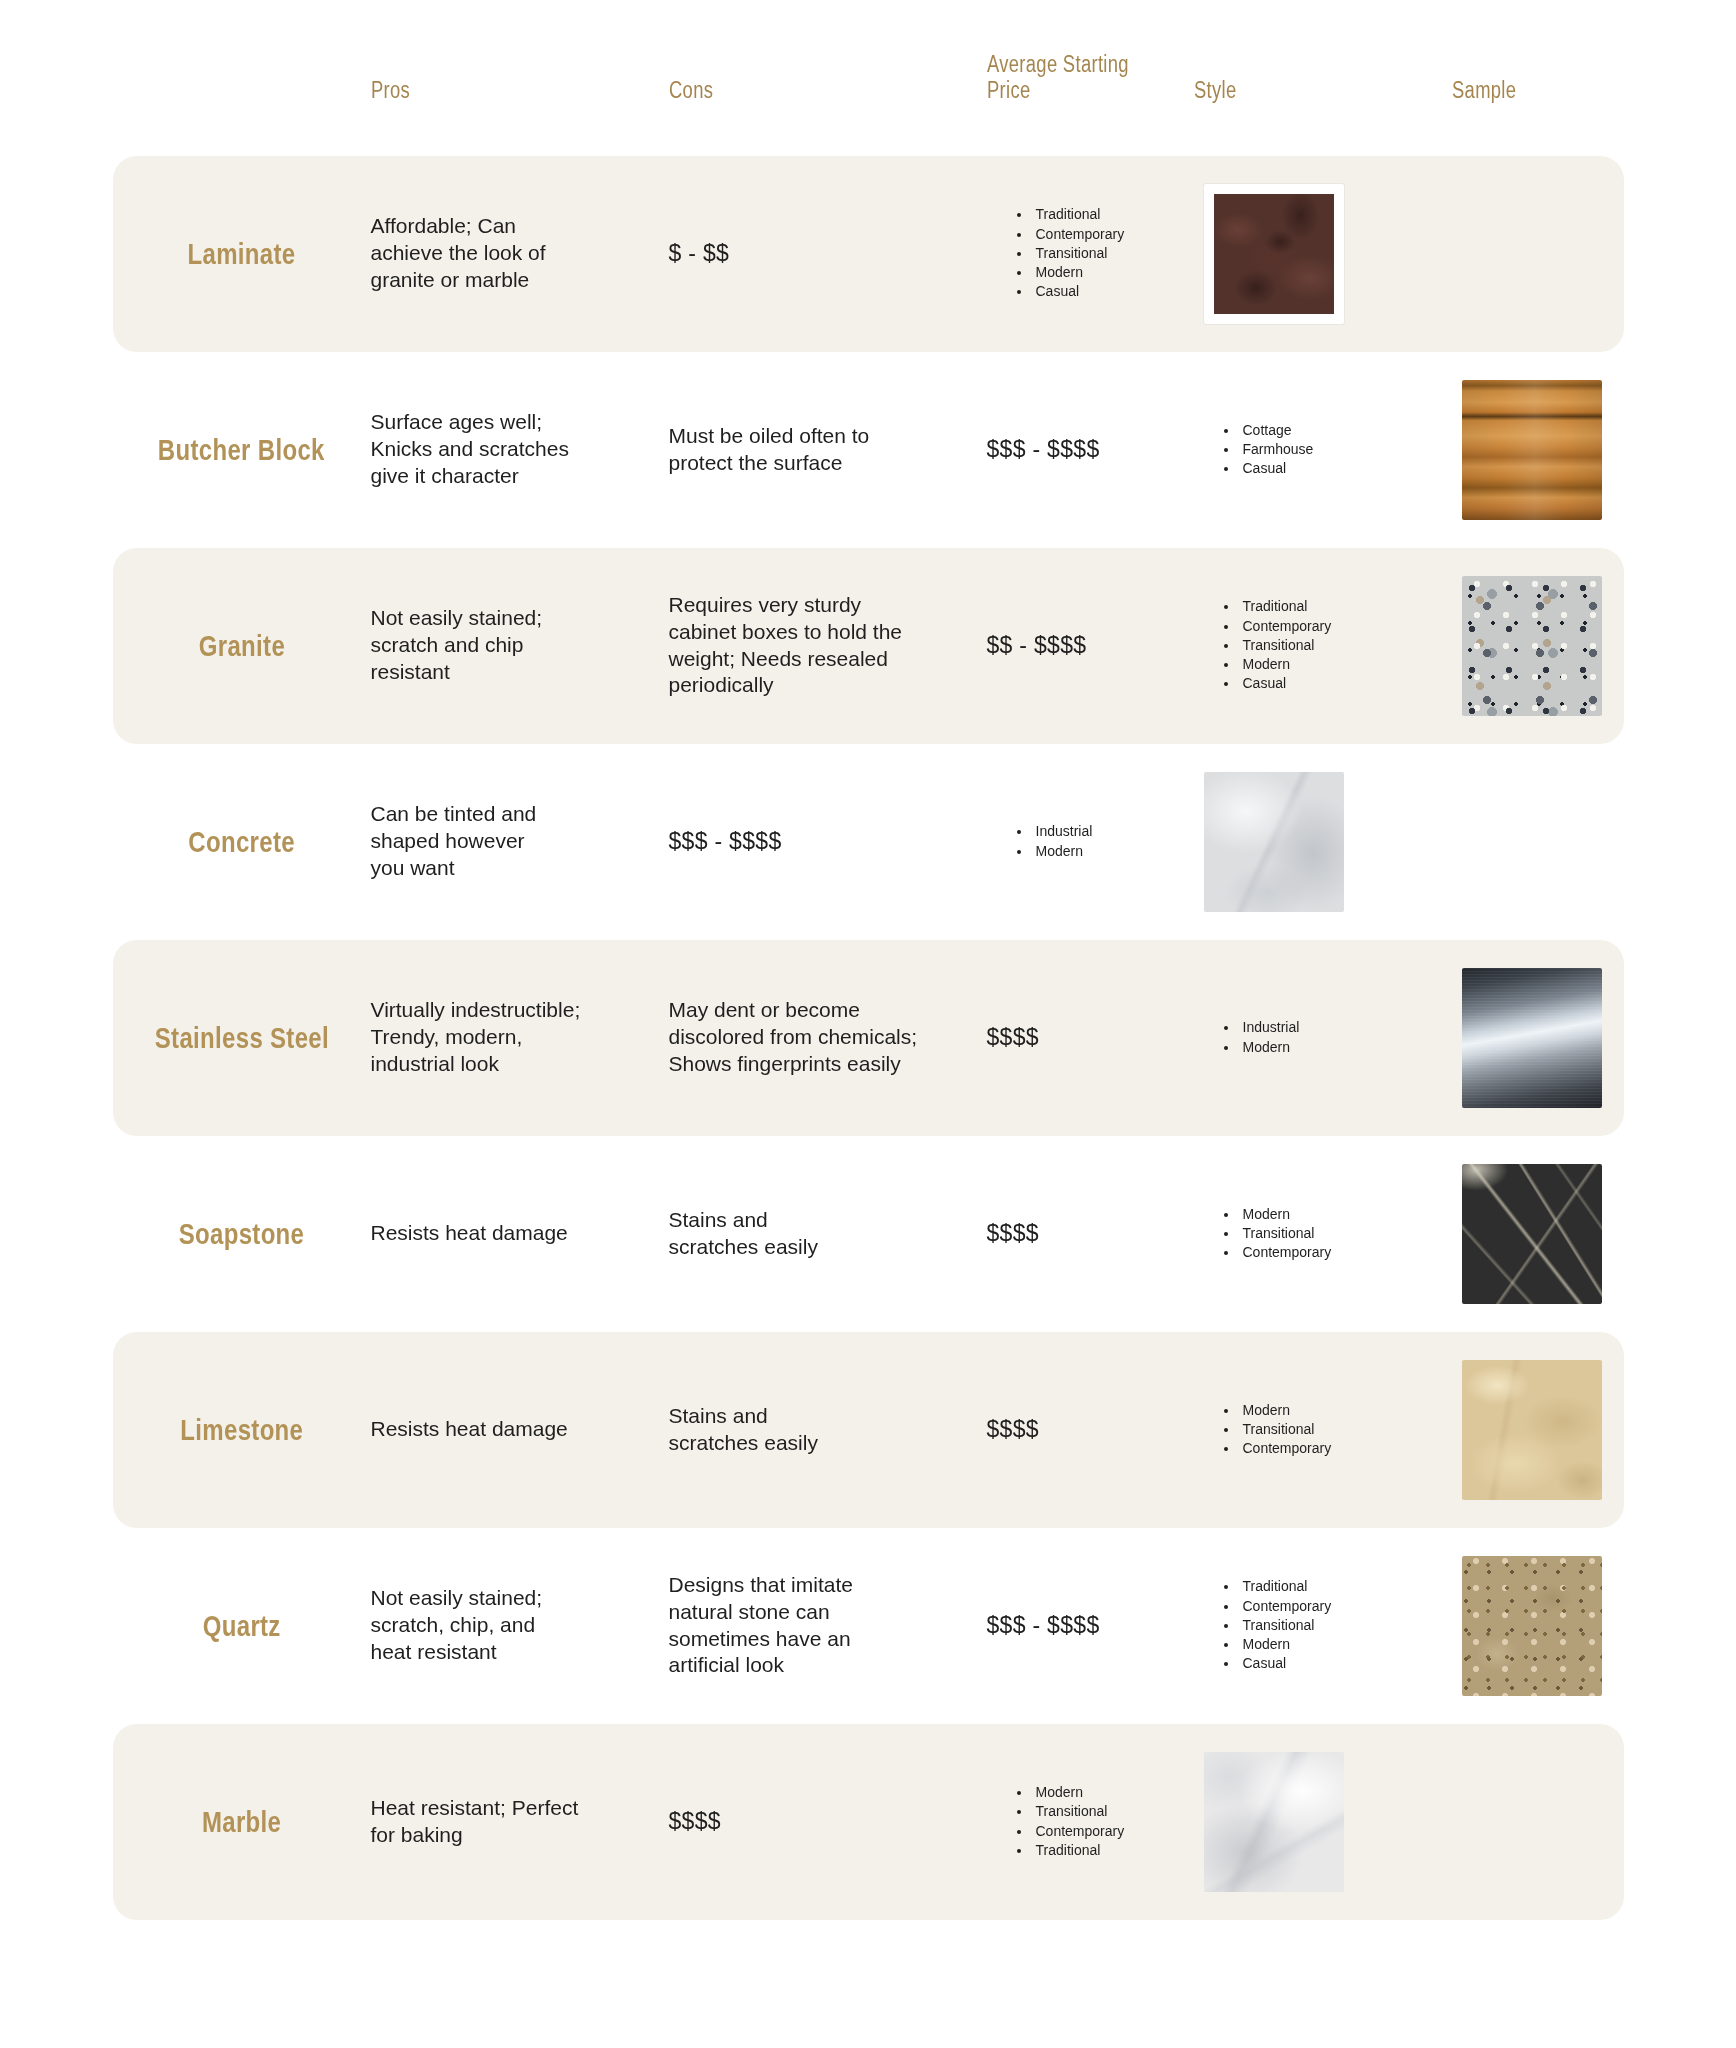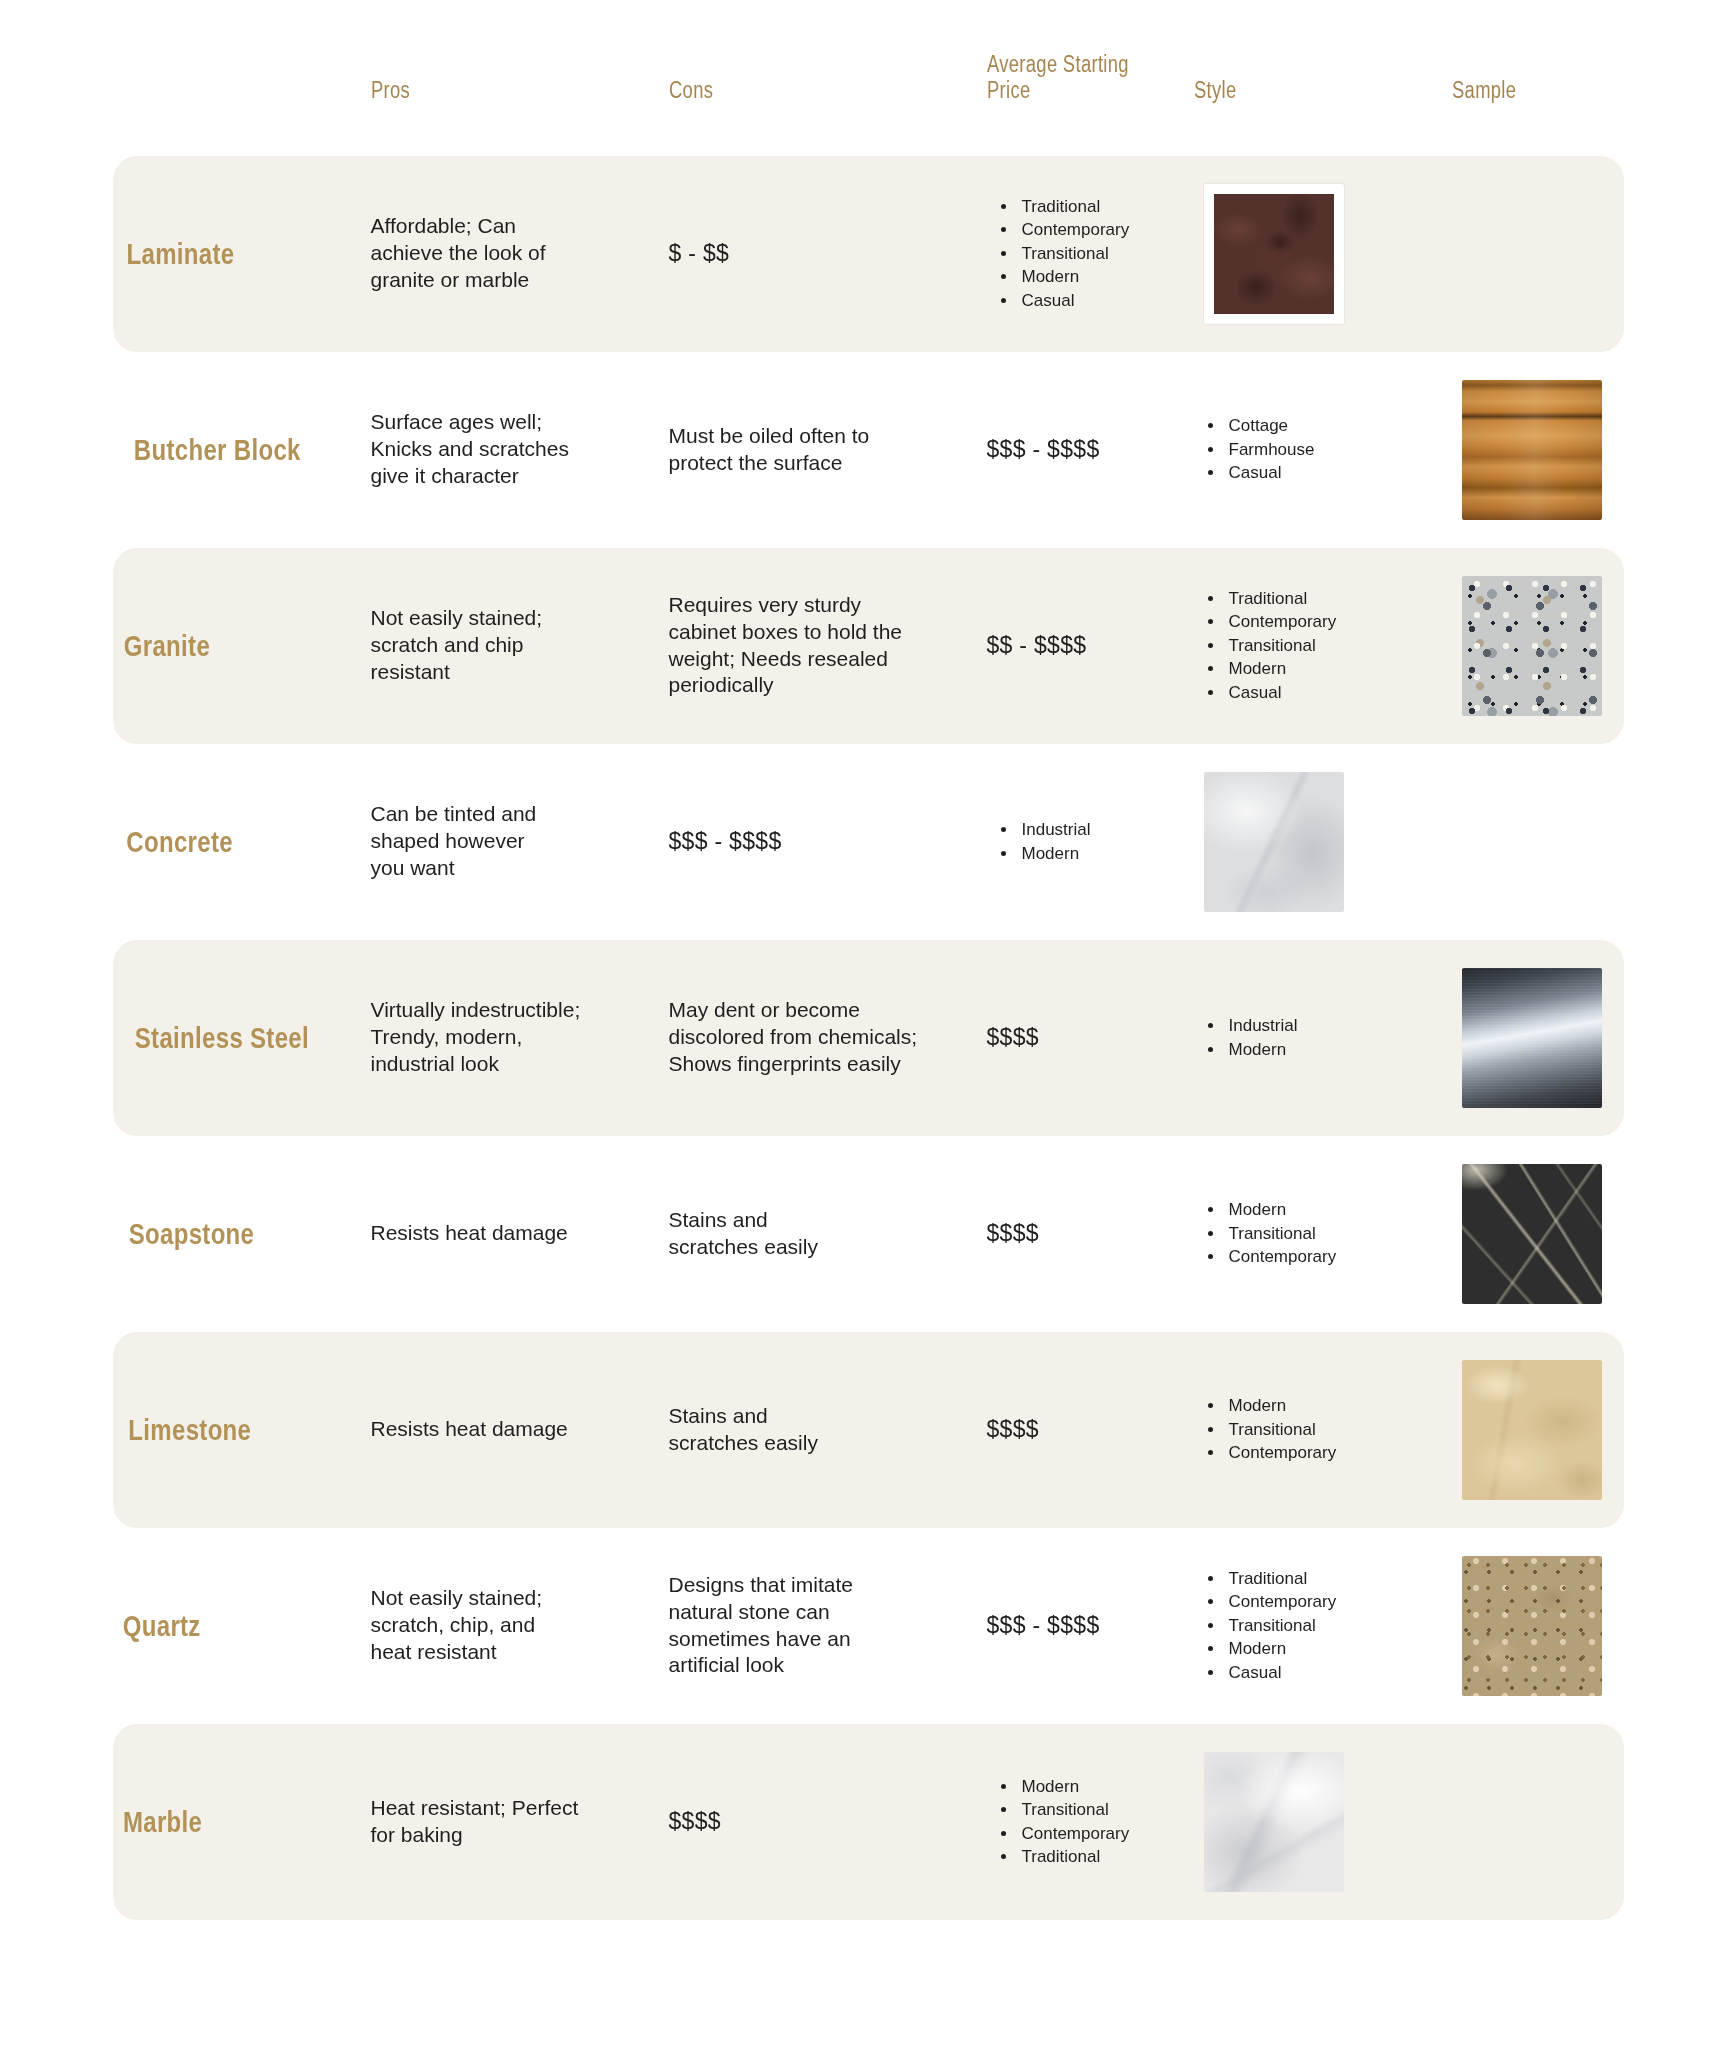--- a/index.html
+++ b/index.html
@@ -46,40 +46,40 @@
   .head-price .cond { width: 185px; }
   
   .row {
     min-height: 196px;
     border-radius: 24px;
     padding: 14px 0;
     box-sizing: border-box;
   }
   .row.shaded { background: var(--row-shade, #f4f1ea); }
   .cell-name {
-    text-align: left;
+    text-align: center;
     color: var(--gold-name, #b29257);
     font-weight: 700;
     font-size: 30px;
   }
   .cell-name .cond { transform-origin: center; letter-spacing: 0.4px; }
   .cell-text {
     font-size: 21px;
     line-height: 1.28;
     white-space: pre-line;
     padding-right: 18px;
   }
   .cell-price {
     font-size: 23px;
     letter-spacing: 0.3px;
   }
   .cell-style ul {
-    margin: 3px;
+    margin: 17px;
     padding-left: 28px;
-    font-size: 17px;
+    font-size: 14px;
     line-height: 1.38;
   }
   .cell-style li { padding-left: 4px; }
   
   .swatch {
     width: 140px;
     height: 140px;
     border-radius: 2px;
     margin-left: 10px;
     box-sizing: border-box;

